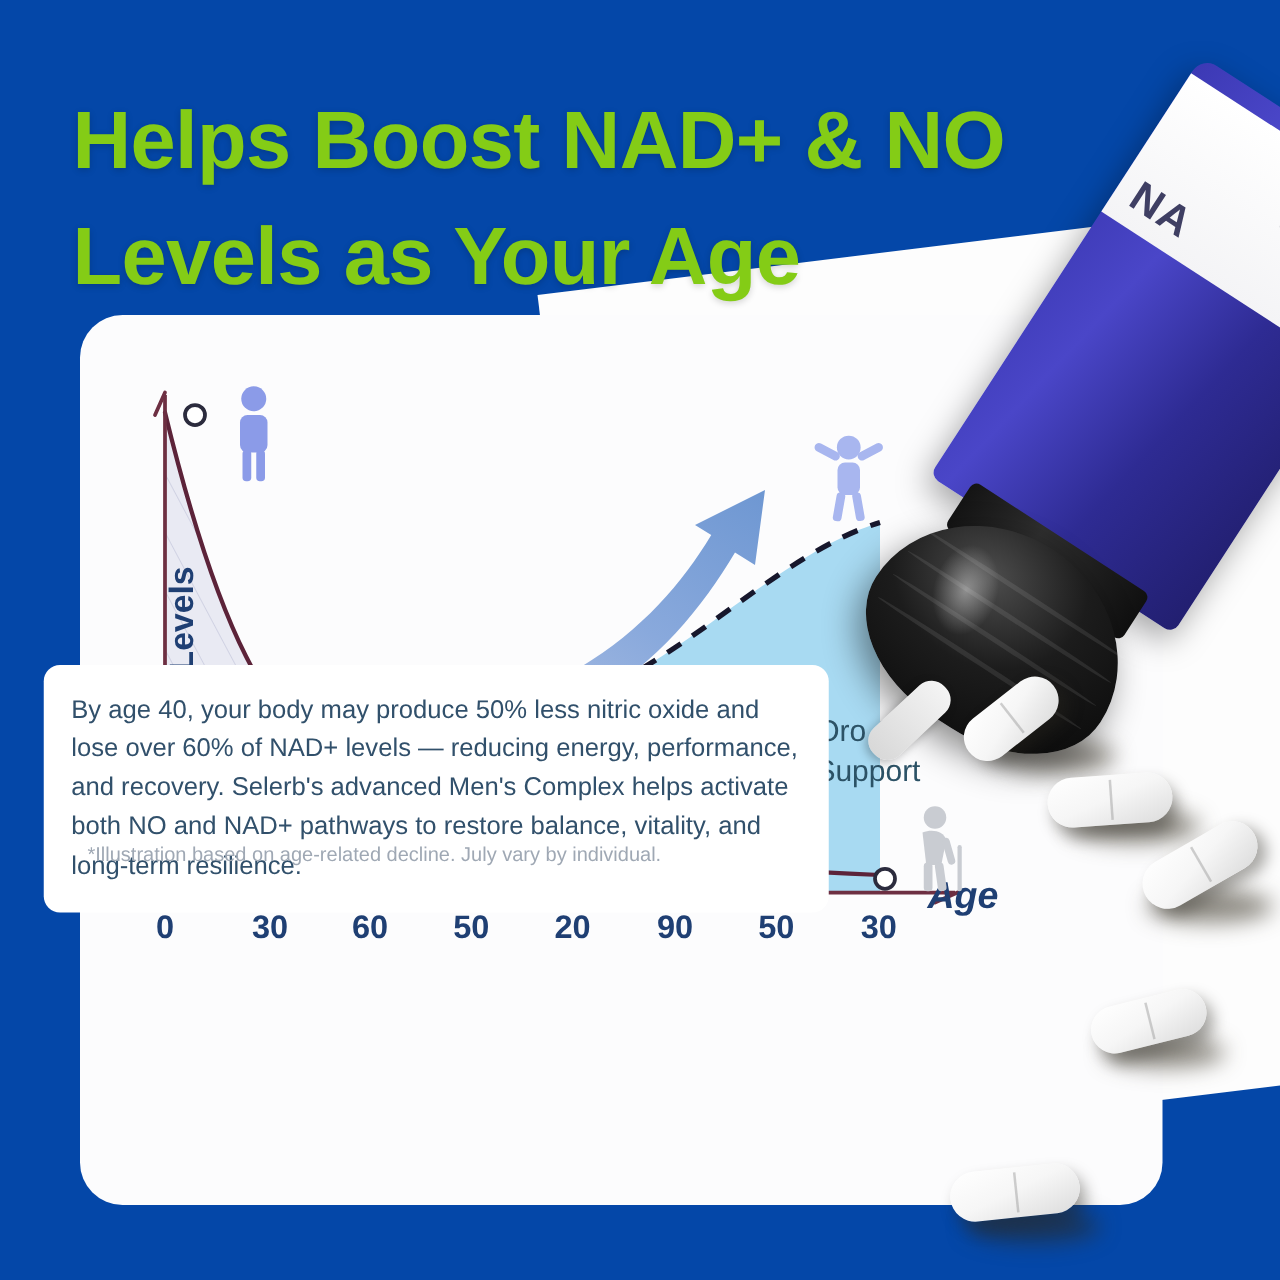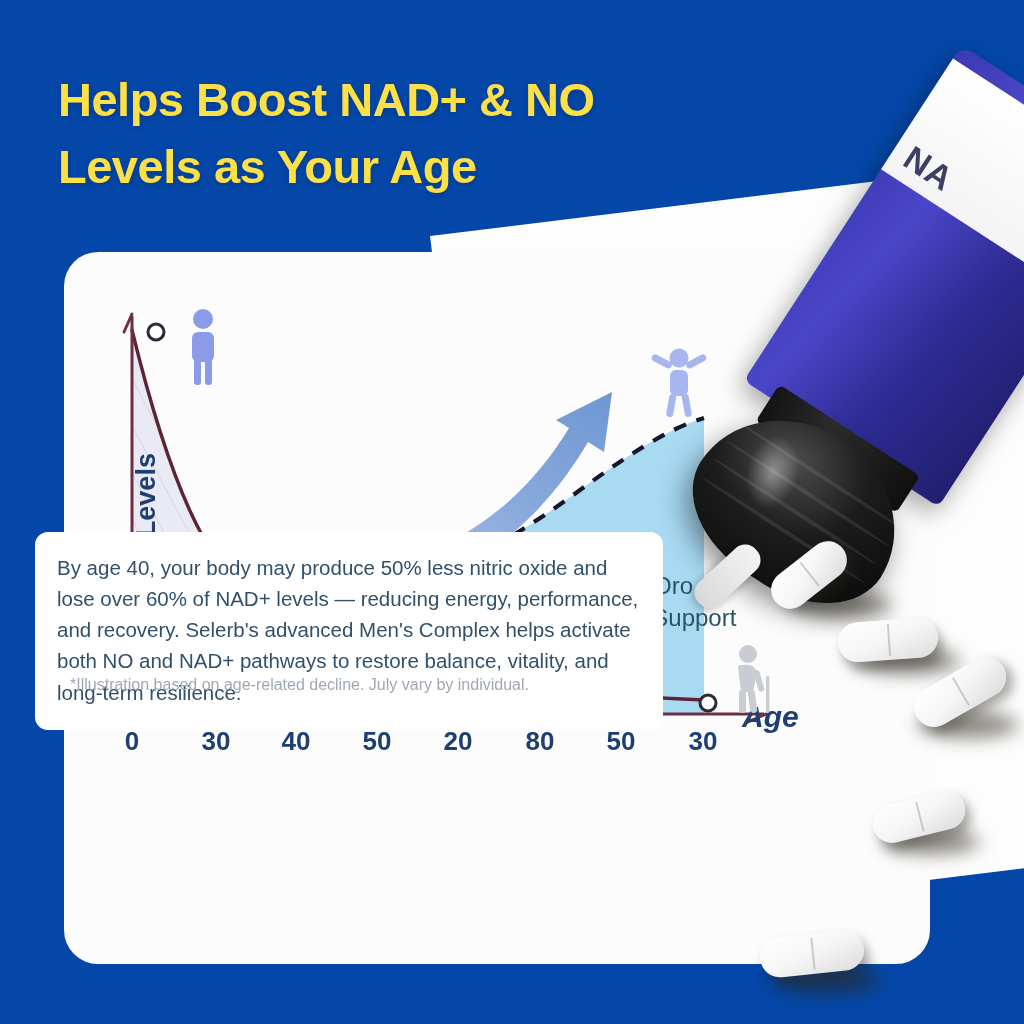--- a/index.html
+++ b/index.html
@@ -8,22 +8,22 @@
     position:relative;
     overflow:hidden;
     background:#0447a8;
     font-family:"Liberation Sans", sans-serif;
   }
 
   
   .headline{
     position:absolute;
     left:58px; top:66px; width:820px;
-    color:#fde047;
-    font-size:47px;
+    color:#84cc16;
+    font-size:65px;
     font-weight:700;
     line-height:1.43;
     letter-spacing:-0.5px;
     text-shadow:0 2px 6px rgba(0,0,0,.18);
     white-space:pre-line;
     z-index:6;
   }
 
   
   .photo-plate{
@@ -290,24 +290,24 @@
              L 492 168 L 548 140 L 540 200 L 524 190
              C 498 234 462 278 408 310 C 352 344 294 338 252 312 Z" fill="url(#arrowgrad)"></path>
   </svg>
 
   <div class="ylabel">NAD+ / NO Levels</div>
   <div class="xlabel">Age</div>
 
   <div class="ticks">
     <span class="tick" style="left:68px">0</span>
     <span class="tick" style="left:152px">30</span>
-    <span class="tick" style="left:232px">40</span>
+    <span class="tick" style="left:232px">60</span>
     <span class="tick" style="left:313px">50</span>
     <span class="tick" style="left:394px">20</span>
-    <span class="tick" style="left:476px">80</span>
+    <span class="tick" style="left:476px">90</span>
     <span class="tick" style="left:557px">50</span>
     <span class="tick" style="left:639px">30</span>
   </div>
 
   <div class="ann-support">With Oro &amp;
 Bloom Support</div>
   <div class="ann-decline">Natural NAD+ &amp; NO Decline</div>
 
   <svg class="fig fig-young" width="46" height="78" viewBox="0 0 46 78">
     <circle cx="23" cy="11" r="10" fill="#8b9be8"></circle>

